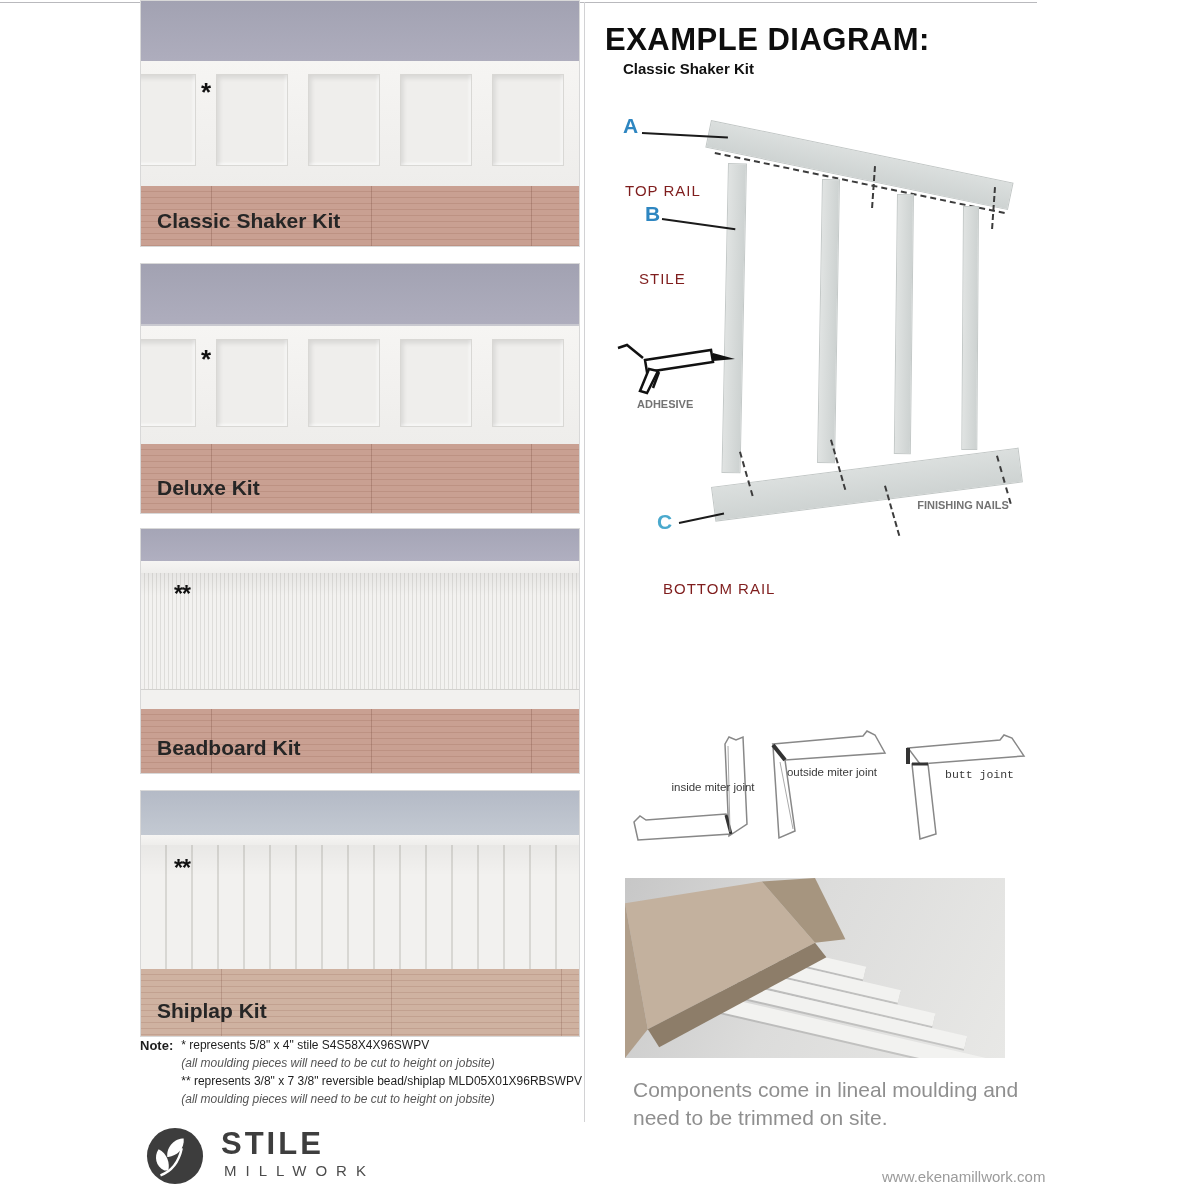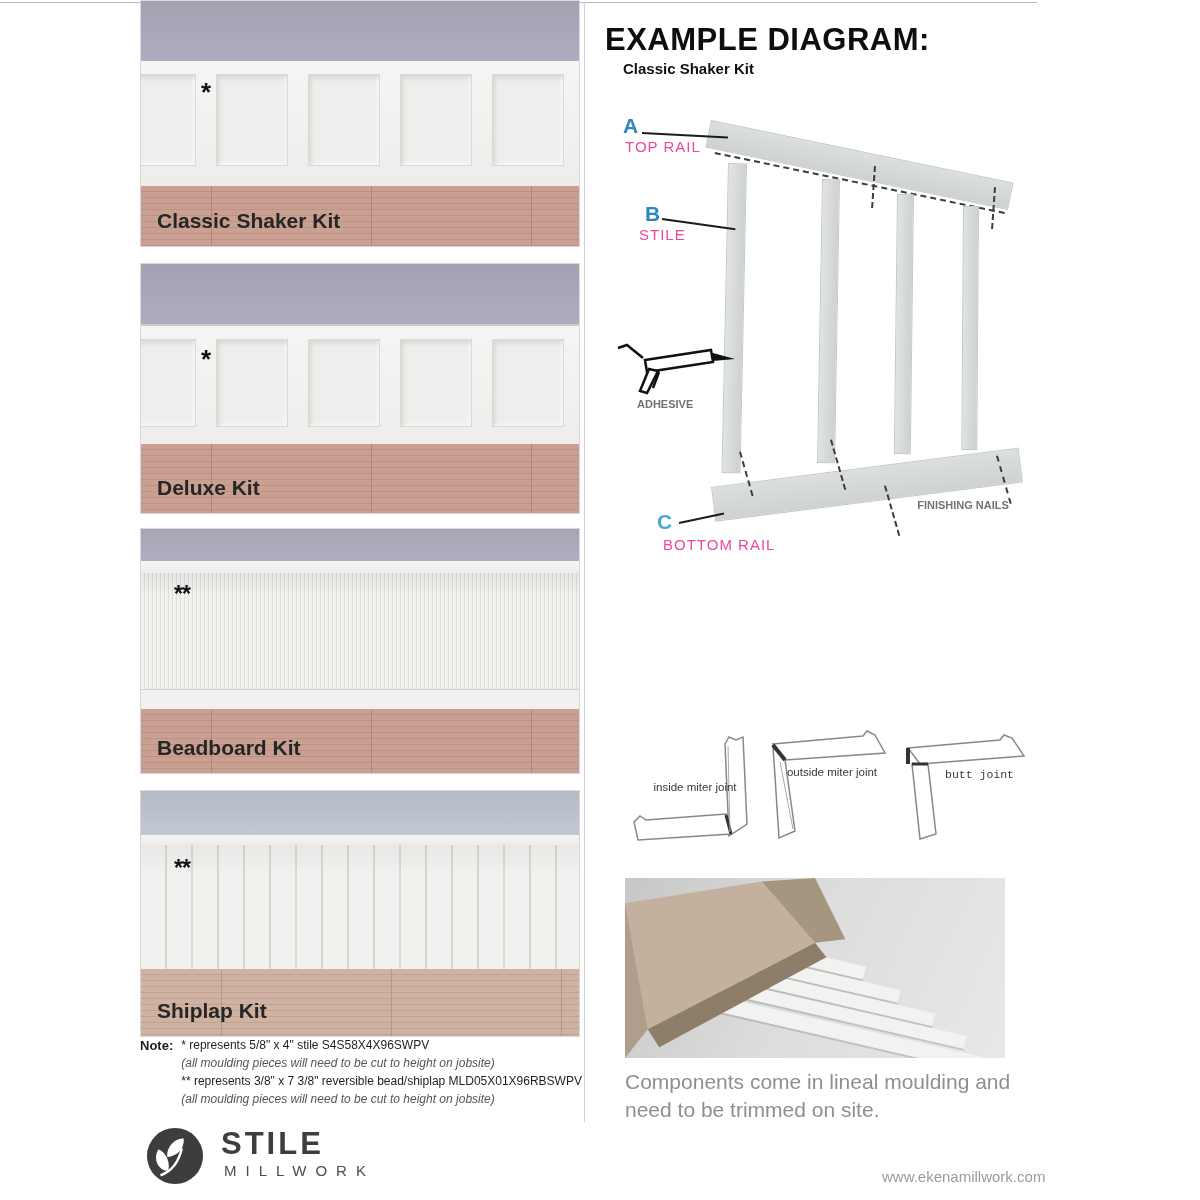--- a/index.html
+++ b/index.html
@@ -40,40 +40,40 @@
   .subtitle{position:absolute;left:623px;top:60px;font-size:15px;font-weight:700;color:#111;margin:0;}
 
   .diagram{position:absolute;left:595px;top:100px;width:445px;height:500px;}
   .bar{position:absolute;background:linear-gradient(180deg,#dbdfde,#ced3d2);border:1px solid #c2c7c6;transform-origin:0 0;}
   .stile{position:absolute;background:linear-gradient(90deg,#e0e3e2,#cdd2d1);border:1px solid #c4c9c8;transform-origin:0 0;}
   .lead{position:absolute;height:0;border-top:2px solid #1b1b1b;transform-origin:0 50%;}
   .dashline{position:absolute;width:0;border-left:2px dashed #3c3c3c;transform-origin:0 0;}
   .dashunder{position:absolute;height:0;border-top:2px dashed #3c3c3c;transform-origin:0 0;}
   .dletter{position:absolute;font-size:21px;font-weight:800;color:#2e86c1;}
   .dletter.c{color:#4aa9cd;}
-  .dtext{position:absolute;font-size:15px;color:#ec4899;letter-spacing:1px;}
+  .dtext{position:absolute;font-size:15px;color:#7f1d1d;letter-spacing:1px;margin-top:44px;}
   .dbold{position:absolute;font-size:11px;font-weight:800;color:#737373;line-height:1.2;margin-top:6px;}
 
   .corner-note{position:absolute;left:608px;top:648px;width:428px;font-size:13px;line-height:1.5;color:#1c1c1c;margin:0;}
   .corner-note .b{font-weight:700;margin-right:10px;}
 
   .joint-svg{position:absolute;}
   .joint-label{position:absolute;font-size:11.5px;color:#3a3a3a;text-align:center;line-height:1.3;}
 
   .boxphoto{position:absolute;left:625px;top:878px;width:380px;height:180px;overflow:hidden;
             background:linear-gradient(115deg,#c7c7c7 0%,#dcdcdb 45%,#e8e8e6 100%);}
   .bx{position:absolute;inset:0;}
   .bx-top{clip-path:polygon(0% 14%,36% 2%,50% 36%,6% 84%);background:#c3b19e;}
   .bx-side{clip-path:polygon(0% 14%,6% 84%,0% 100%);background:#b09e8a;}
   .bx-flap{clip-path:polygon(36% 2%,50% 0%,58% 34%,50% 36%);background:#a6957f;}
   .bx-inner{clip-path:polygon(6% 84%,50% 36%,53% 44%,9% 94%);background:#8d7d69;}
   .bx-boards{position:absolute;left:95px;top:55px;width:300px;height:120px;transform:rotate(13deg);transform-origin:0 0;}
   .board{position:absolute;height:13px;background:#f2f2f0;box-shadow:0 2px 0 rgba(0,0,0,0.14);}
 
-  .caption{position:absolute;left:625px;top:1068px;width:395px;font-size:21px;line-height:1.35;color:#8f8f8f;margin:0;}
+  .caption{position:absolute;left:625px;top:1068px;width:395px;font-size:21px;line-height:1.35;color:#8f8f8f;margin:8px;}
 
   .kitnote{position:absolute;left:140px;top:1038px;width:460px;font-size:12px;color:#1e1e1e;display:flex;}
   .kitnote .b{font-weight:700;font-size:13px;margin-right:8px;white-space:nowrap;}
   .kitnote .lines div{margin-bottom:4px;}
   .kitnote .it{font-style:italic;color:#555;}
 
   
   .logo-circle{position:absolute;left:146px;top:1127px;width:58px;height:58px;}
   .brand{position:absolute;left:221px;top:1126px;font-size:31px;font-weight:800;color:#3e3e3e;letter-spacing:3px;margin:0;}
   .brand-sub{position:absolute;left:224px;top:1162px;font-size:15px;color:#4c4c4c;letter-spacing:9px;margin:0;}
@@ -184,21 +184,21 @@
     <span class="dbold" style="left:298px;top:393px;width:140px;text-align:center;">FINISHING NAILS</span>
   </div>
 
 
   <svg class="joint-svg" style="left:628px;top:726px;" width="135" height="125" viewBox="0 0 135 125">
     <polygon points="97,18 101,11 108,14 115,11 119,98 101,110" fill="#fff" stroke="#888" stroke-width="1.5"></polygon>
     <polygon points="6,96 12,90 18,94 98,88 103,108 10,114" fill="#fff" stroke="#888" stroke-width="1.5"></polygon>
     <line x1="98" y1="89" x2="103" y2="108" stroke="#333" stroke-width="3"></line>
     <line x1="100" y1="20" x2="102" y2="106" stroke="#aaa" stroke-width="1"></line>
   </svg>
-  <div class="joint-label" style="left:650px;top:780px;width:90px;">inside miter joint</div>
+  <div class="joint-label" style="left:668px;top:780px;width:90px;">inside miter joint</div>
 
   <svg class="joint-svg" style="left:765px;top:726px;" width="135" height="125" viewBox="0 0 135 125">
     <polygon points="8,18 98,10 102,5 110,9 120,27 20,34" fill="#fff" stroke="#888" stroke-width="1.5"></polygon>
     <polygon points="8,20 20,34 30,105 14,112" fill="#fff" stroke="#888" stroke-width="1.5"></polygon>
     <line x1="8" y1="19" x2="20" y2="34" stroke="#333" stroke-width="4"></line>
     <line x1="15" y1="36" x2="28" y2="103" stroke="#aaa" stroke-width="1"></line>
   </svg>
   <div class="joint-label" style="left:782px;top:765px;width:100px;">outside miter joint</div>
 
   <svg class="joint-svg" style="left:900px;top:726px;" width="140" height="125" viewBox="0 0 140 125">

